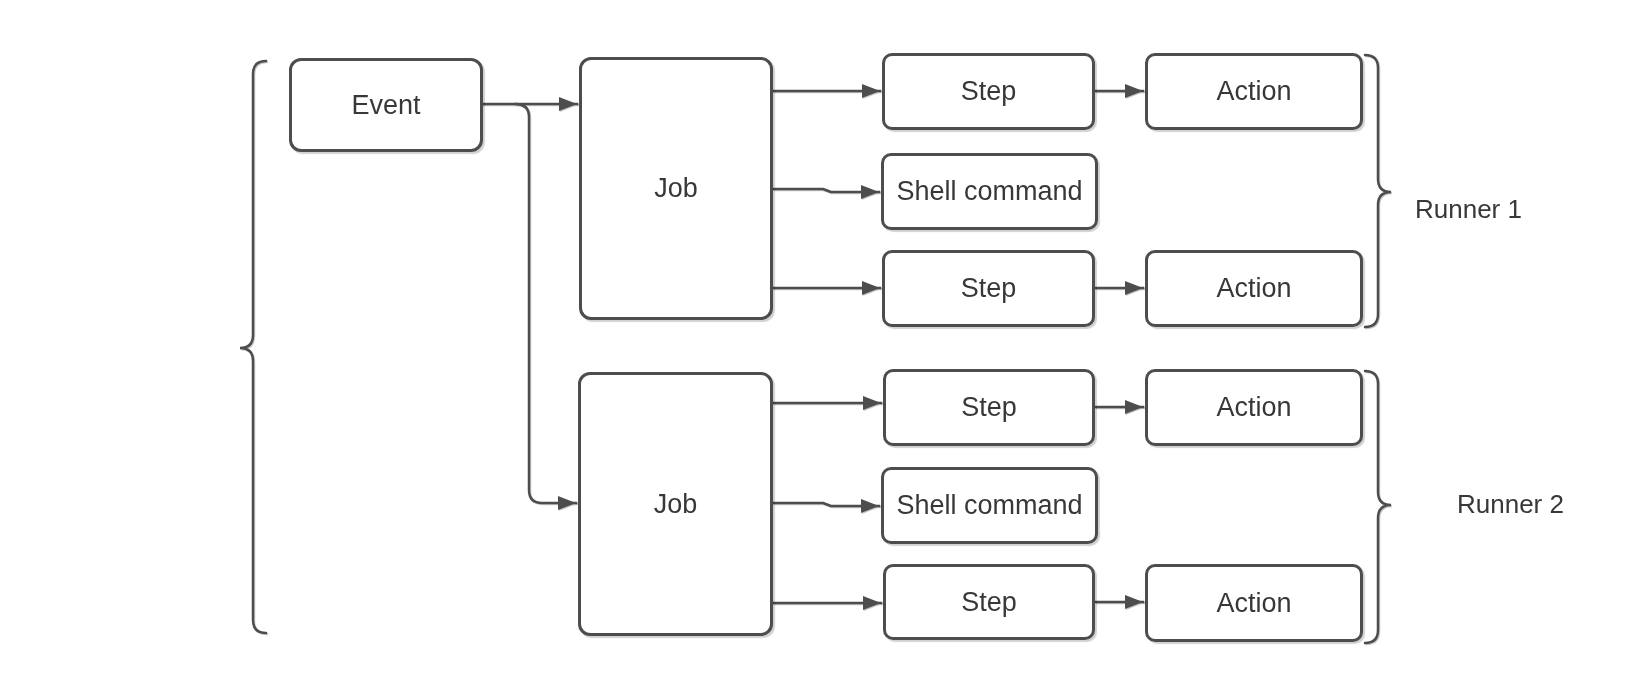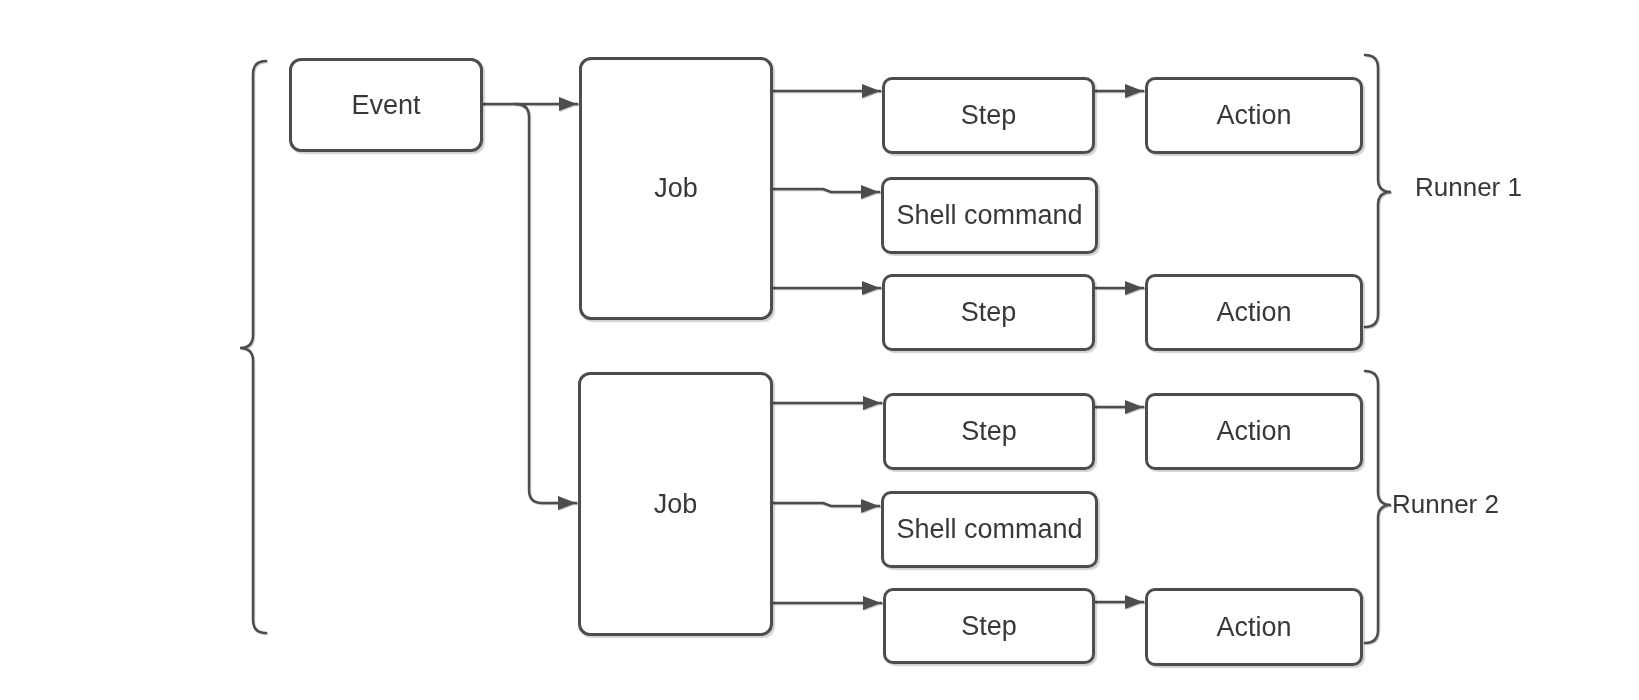--- a/index.html
+++ b/index.html
@@ -31,21 +31,21 @@
     justify-content: center;
     box-shadow: 2px 2px 1px rgba(0,0,0,0.18);
   }
   .node .node-label {
     color: #383838;
     font-size: 27px;
     line-height: 1.2;
     white-space: nowrap;
   }
   .rounded-lg { border-radius: 12px; }
-  .rounded-sm { border-radius: 10px; margin-top: 24px; }
+  .rounded-sm { border-radius: 10px; }
 
   
   .event   { left: 289px;  top: 58px;  width: 194px; height: 94px;  }
   .job1    { left: 579px;  top: 57px;  width: 194px; height: 263px; }
   .job2    { left: 578px;  top: 372px; width: 195px; height: 264px; }
   .step1a  { left: 882px;  top: 53px;  width: 213px; height: 77px;  }
   .shell1  { left: 881px;  top: 153px; width: 217px; height: 77px;  }
   .step1b  { left: 882px;  top: 250px; width: 213px; height: 77px;  }
   .action1a{ left: 1145px; top: 53px;  width: 218px; height: 77px;  }
   .action1b{ left: 1145px; top: 250px; width: 218px; height: 77px;  }
@@ -61,22 +61,22 @@
     font-size: 26px;
     line-height: 33px;
     white-space: nowrap;
   }
   .parallel {
     left: 105px;
     top: 315px;
     width: 140px;
     text-align: center;
   }
-  .runner1 { left: 1415px; top: 171px; }
-  .runner2 { left: 1392px; top: 488px; }
+  .runner1 { left: 1415px; top: 193px; }
+  .runner2 { left: 1457px; top: 488px; }
 </style>
 </head>
 <body>
 
 <div id="canvas">
 
   <svg class="wires" width="1639" height="700" viewBox="0 0 1639 700">
     <defs>
       <marker id="arr" markerUnits="userSpaceOnUse" markerWidth="20" markerHeight="16" refX="18" refY="7" orient="auto">
         <path d="M0,0 L18,7 L0,14 Z" fill="#4d4d4d"></path>

